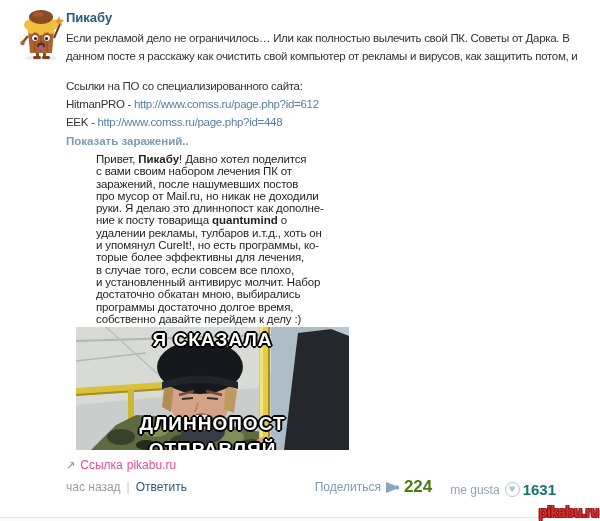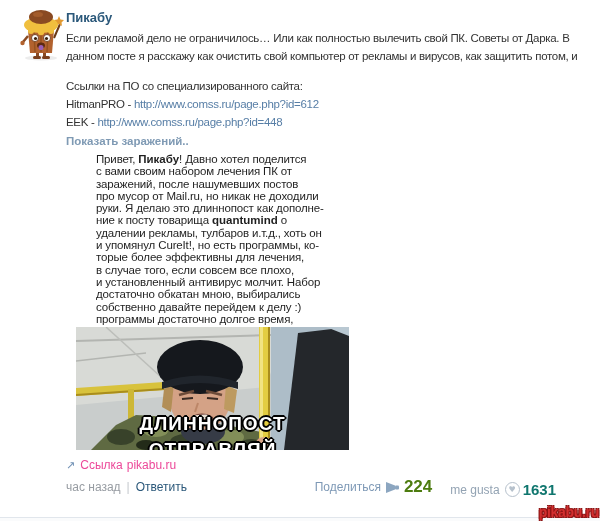--- a/index.html
+++ b/index.html
@@ -127,22 +127,22 @@
             <div class="tline"><span>заражений, после нашумевших постов</span></div>
             <div class="tline"><span>про мусор от Mail.ru, но никак не доходили</span></div>
             <div class="tline"><span>руки. Я делаю это длиннопост как дополне-</span></div>
             <div class="tline"><span>ние к посту товарища </span><span class="b">quantumind</span><span> о</span></div>
             <div class="tline"><span>удалении рекламы, тулбаров и.т.д., хоть он</span></div>
             <div class="tline"><span>и упомянул CureIt!, но есть программы, ко-</span></div>
             <div class="tline"><span>торые более эффективны для лечения,</span></div>
             <div class="tline"><span> в случае того, если совсем все плохо,</span></div>
             <div class="tline"><span>и установленный антивирус молчит. Набор</span></div>
             <div class="tline"><span>достаточно обкатан мною, выбирались</span></div>
+            <div class="tline"><span>программы достаточно долгое время,</span></div>
             <div class="tline"><span>собственно давайте перейдем к делу :)</span></div>
-            <div class="tline"><span>программы достаточно долгое время,</span></div>
           </div>
 
         <div class="photo">
           <svg width="273" height="123" viewBox="0 0 273 123" preserveAspectRatio="none">
             <rect x="0" y="0" width="273" height="123" fill="#c9cdcc"></rect>
             <polygon points="0,0 210,0 190,60 0,78" fill="#d8dad6"></polygon>
             <line x1="0" y1="14" x2="195" y2="8" stroke="#b3b5b1" stroke-width="2"></line>
             <line x1="0" y1="34" x2="70" y2="26" stroke="#b3b5b1" stroke-width="1.5"></line>
             <line x1="30" y1="0" x2="85" y2="50" stroke="#bcbeba" stroke-width="1.5"></line>
             <rect x="195" y="0" width="78" height="123" fill="#adbdc8"></rect>
@@ -171,20 +171,21 @@
             <line x1="106" y1="72" x2="117" y2="71" stroke="#3a2b24" stroke-width="2.2"></line>
             <line x1="131" y1="71" x2="142" y2="72" stroke="#3a2b24" stroke-width="2.2"></line>
             <line x1="122" y1="76" x2="119" y2="85" stroke="#bc8668" stroke-width="2"></line>
             <ellipse cx="126" cy="93" rx="12" ry="6.5" fill="#74453c"></ellipse>
             <rect x="117" y="88" width="15" height="4.5" rx="2" fill="#e8ded2" transform="rotate(-4 124 90)"></rect>
             <rect x="183" y="0" width="11" height="123" fill="#e3cd42"></rect>
             <rect x="184" y="0" width="3" height="123" fill="#f1e383"></rect>
             <rect x="192" y="0" width="2" height="123" fill="#a98d1d"></rect>
             <ellipse cx="188" cy="116" rx="8" ry="6" fill="#d4a286"></ellipse>
           </svg>
+          <div class="meme top">Я СКАЗАЛА</div>
           <div class="meme mid">ДЛИННОПОСТ</div>
           <div class="meme crop">ОТПРАВЛЯЙ</div>
         </div>
       </div>
 
       <div class="attach">
         <span class="attach-icon">↗</span>
         <a class="attach-label">Ссылка</a>
         <a class="attach-domain">pikabu.ru</a>
       </div>

